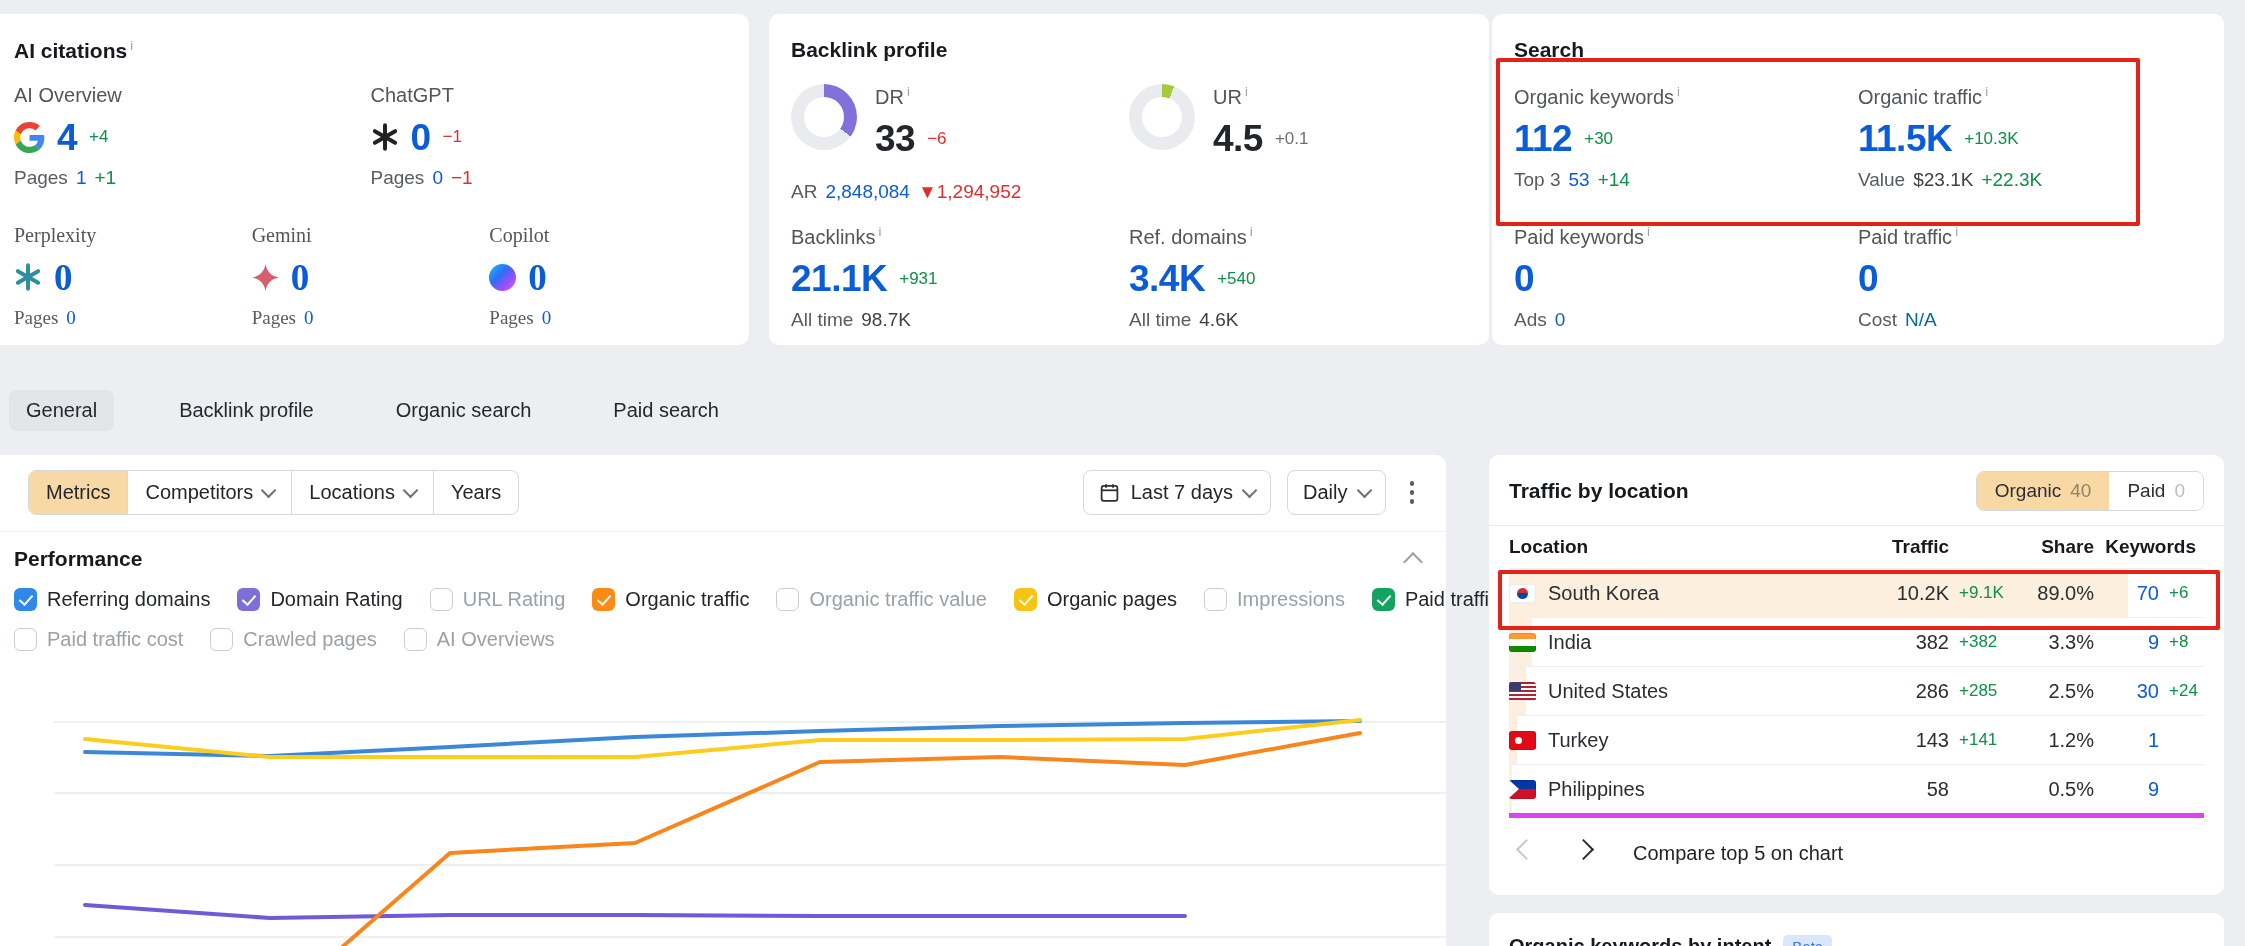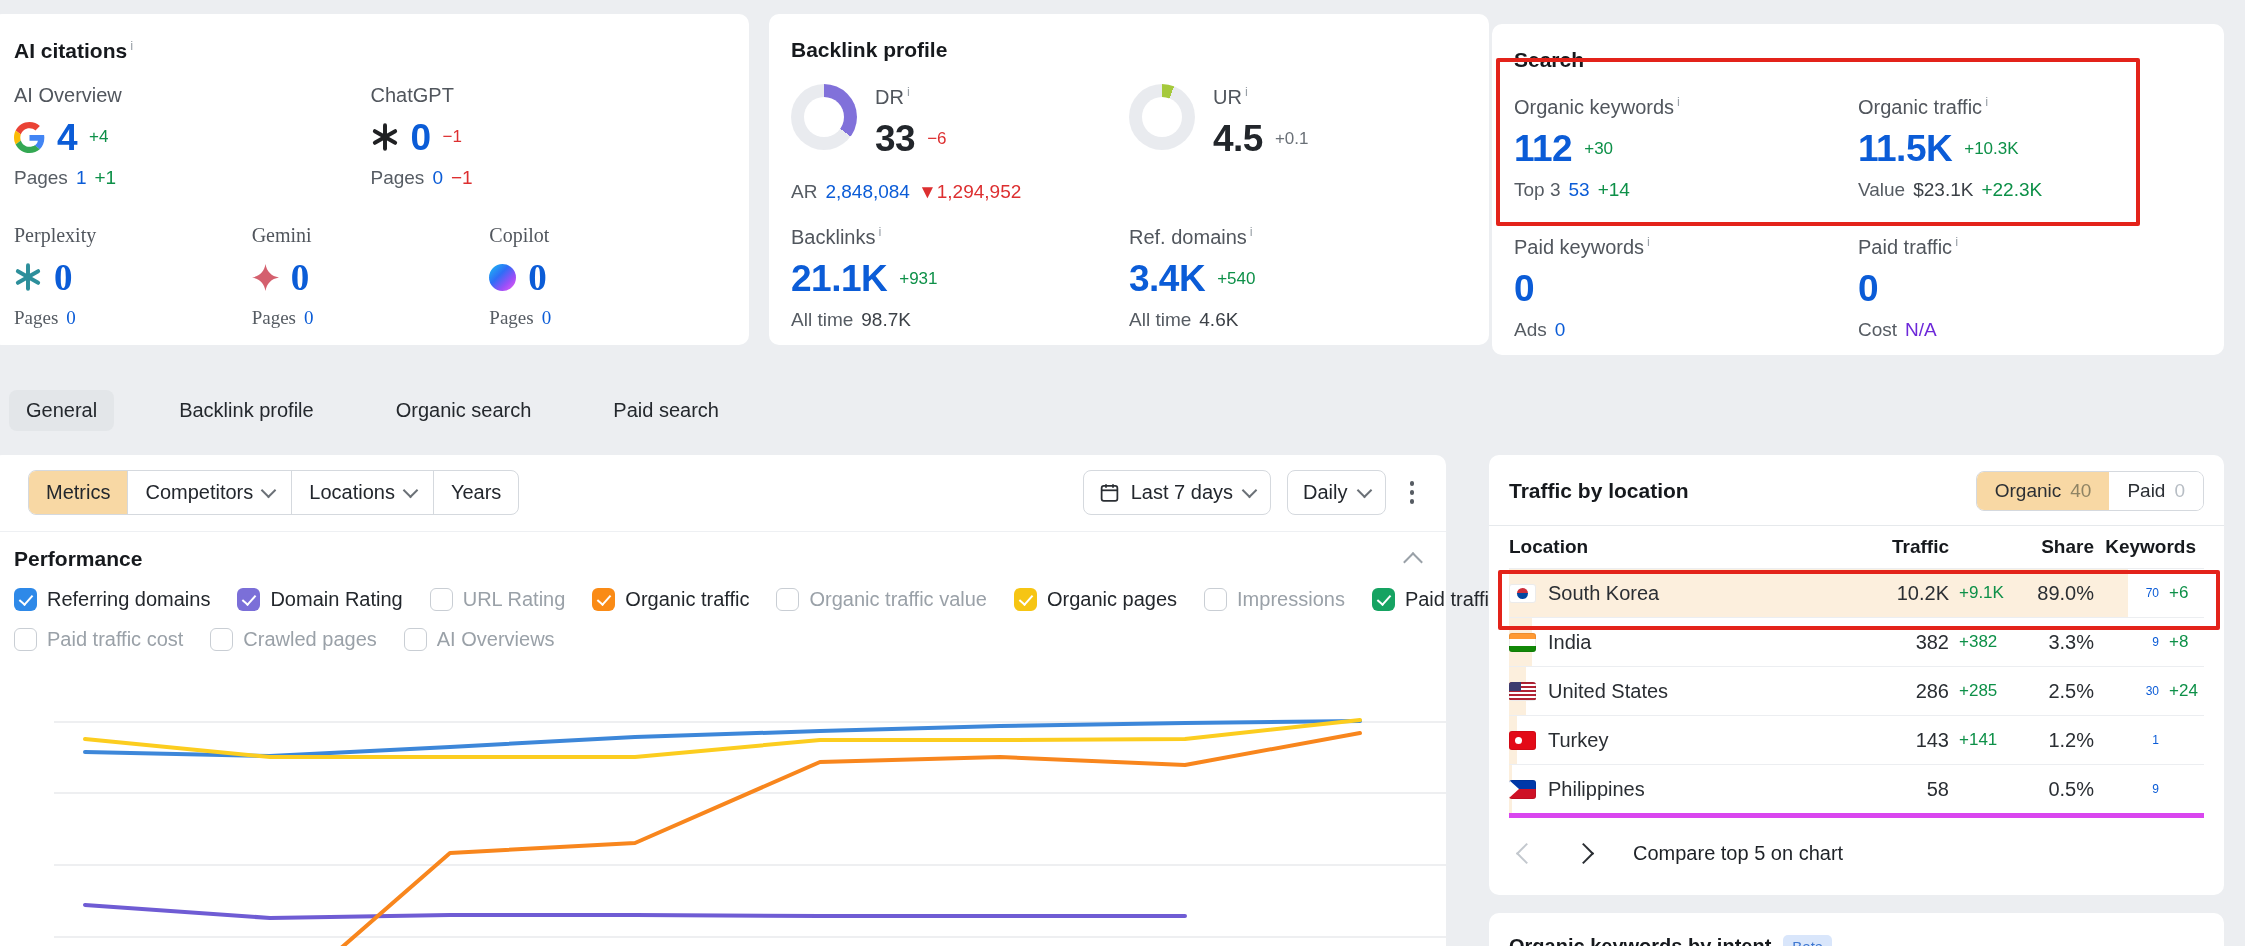--- a/index.html
+++ b/index.html
@@ -20,21 +20,21 @@
   .blk-value.blue{color:var(--accent-blue)}
   .blk-value.dark{color:#22262b}
   .delta{font-size:17px;font-weight:500}
   .delta.green,.t-green{color:var(--green)}
   .delta.red,.t-red{color:var(--red)}
   .delta.gray{color:#6a7077}
   .blk-sub{font-size:19px;display:flex;gap:8px;align-items:baseline}
   .t-gray{color:var(--gray-text)}
   .t-blue{color:var(--accent-blue)}
   .t-dark{color:#3c4147}
-  .t-light{color:#6d28d9}
+  .t-light{color:#0369a1}
   .blk.with-donut{grid-template-columns:66px auto;column-gap:18px}
   .blk.with-donut .donut{grid-row:1/3;grid-column:1}
   .blk.with-donut .blk-label,.blk.with-donut .blk-valrow{grid-column:2}
   .blk.with-donut .blk-sub{grid-column:1/3;margin-top:12px}
   .donut{width:66px;height:66px;border-radius:50%;position:relative}
   .donut::after{content:"";position:absolute;inset:13px;background:#fff;border-radius:50%}
   .ai-icon{display:inline-flex;line-height:0}
   .copilot-dot{width:27px;height:27px;border-radius:50%;background:linear-gradient(135deg,#19c3f3 0%,#2f6df6 40%,#9a4ff8 70%,#ef5ff0 100%)}
 
   
@@ -76,32 +76,32 @@
   .tg-seg:not(.active) .cnt{color:#b7bdc4}
   .loc-grid{display:grid;grid-template-columns:270px 170px 80px 65px 65px 45px;align-items:center}
   .loc-header-row{height:42px;margin:0 20px;font-size:19px;font-weight:700;color:#16191d}
   .loc-rows{margin:0 20px;border-bottom:5px solid #d946ef}
   .loc-row{height:48px;border-top:1px solid #eceef1;cursor:pointer;background:linear-gradient(90deg,var(--peach-bar) var(--share,0%),transparent var(--share,0%))}
   .cell-r{text-align:right}
   .cell-name{display:flex;align-items:center;gap:12px;font-size:20px;color:#2a2e33}
   .cell-traffic{font-size:20px;color:#2a2e33}
   .cell-tdelta,.cell-kdelta{font-size:17px;color:var(--green);padding-left:10px}
   .cell-share{font-size:20px;color:#2a2e33}
-  .cell-kw{font-size:12px;color:var(--accent-blue)}
+  .cell-kw{font-size:20px;color:var(--accent-blue)}
   .flag{width:27px;height:19px;border-radius:3px;box-shadow:0 0 0 1px rgba(0,0,0,.08) inset;position:relative;flex:none;overflow:hidden}
   .flag.kr{background:#fff}
   .flag.kr::after{content:"";position:absolute;left:8px;top:4px;width:11px;height:11px;border-radius:50%;background:linear-gradient(180deg,#cd2e3a 50%,#0047a0 50%)}
   .flag.in{background:linear-gradient(180deg,#f93 33%,#fff 33% 66%,#128807 66%)}
   .flag.us{background:repeating-linear-gradient(180deg,#b22234 0 2px,#fff 2px 4px)}
   .flag.us::after{content:"";position:absolute;left:0;top:0;width:12px;height:9px;background:#3c3b6e}
   .flag.tr{background:#e30a17}
   .flag.tr::after{content:"";position:absolute;left:6px;top:6px;width:7px;height:7px;border-radius:50%;background:#fff}
   .flag.ph{background:linear-gradient(180deg,#0038a8 50%,#ce1126 50%)}
   .flag.ph::after{content:"";position:absolute;left:0;top:0;border-top:9.5px solid transparent;border-bottom:9.5px solid transparent;border-left:10px solid #fff}
-  .loc-footer{display:flex;align-items:center;gap:42px;margin:24px 20px 0 30px}
+  .loc-footer{display:flex;align-items:flex-start;gap:42px;margin:24px 20px 0 30px}
   .pg{width:13px;height:13px;border-right:2.6px solid;border-bottom:2.6px solid;display:inline-block;cursor:pointer}
   .pg.prev{color:#c3c8ce;transform:rotate(135deg)}
   .pg.next{color:#2a2e33;transform:rotate(-45deg)}
   .compare{font-size:20px;color:#1e2227;cursor:pointer;text-decoration:none}
 
   
   .intent-card h3{margin:0;padding:22px 20px;display:flex;align-items:center;gap:12px;font-size:20px;font-weight:700;color:#16191d}
   .beta{background:#d9e6fb;color:#3f78d1;font-size:15px;font-weight:400;padding:3px 9px;border-radius:5px}
 
   
@@ -251,21 +251,21 @@
             <span class="blk-value blue">3.4K</span>
             <span class="delta green">+540</span>
           </div>
           <div class="blk-sub">
             <span class="t-gray">All time</span>
             <span class="t-dark">4.6K</span>
           </div>
         </div>
       </div>
     </section>
-  <section class="card" style="left:1492px;top:24px;width:732px;height:331px">
+  <section class="card" style="left:1492px;top:14px;width:732px;height:331px">
       <h2 class="card-title">Search</h2>
       <div class="blk-row row1" style="grid-template-columns: repeat(2, 1fr);">
         <div class="blk">
           <div class="blk-label">Organic keywords<sup class="info">i</sup></div>
           <div class="blk-valrow">
             <span class="blk-value blue">112</span>
             <span class="delta green">+30</span>
           </div>
           <div class="blk-sub">
             <span class="t-gray">Top 3</span>

